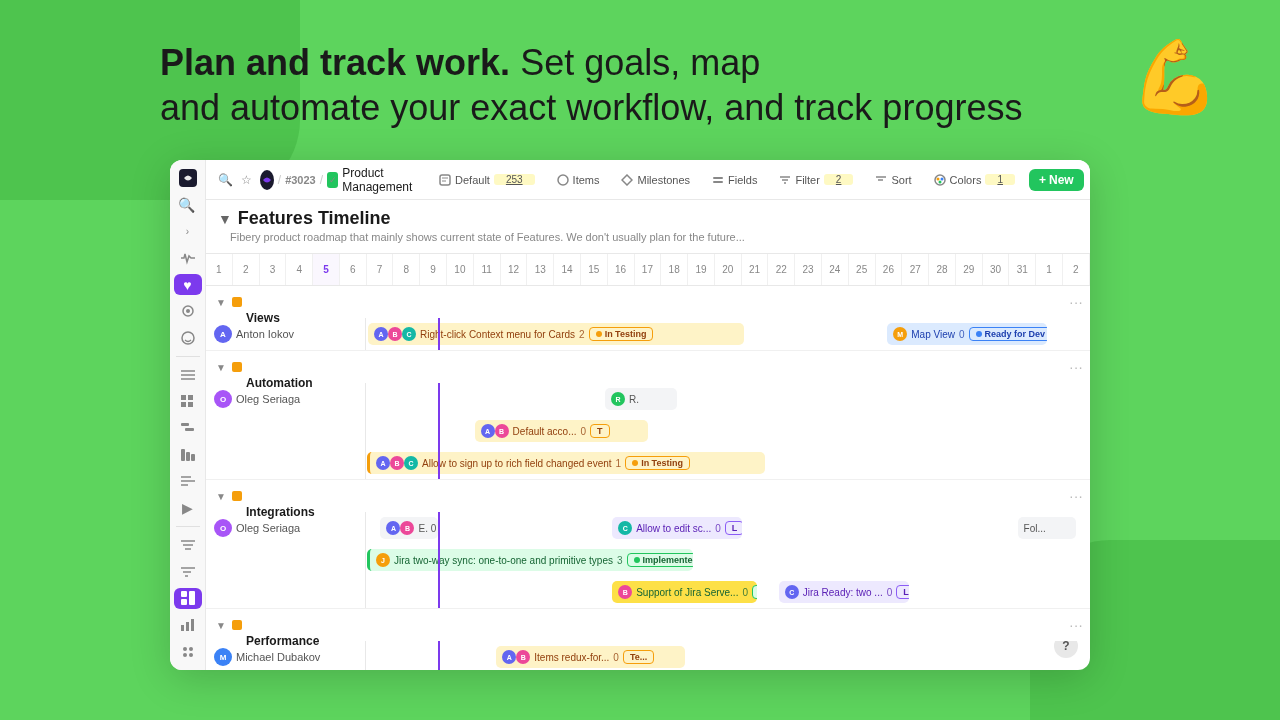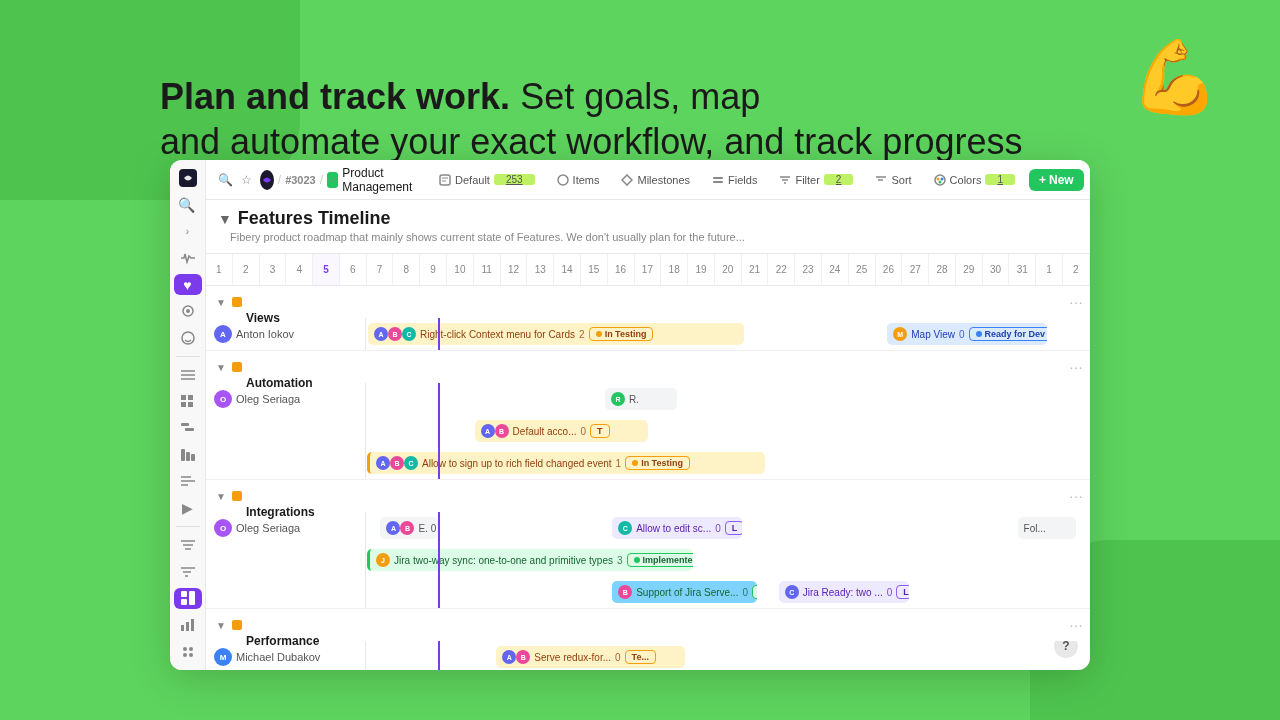--- a/index.html
+++ b/index.html
@@ -35,21 +35,20 @@
       position: absolute;
       top: 40px;
       left: 160px;
       z-index: 10;
     }
     .header-text h1 {
       font-size: 36px;
       font-weight: 800;
       color: #1a1a1a;
       line-height: 1.3;
-      margin-top: 34px;
     }
     .header-text h1 span {
       font-weight: 400;
     }
     .header-text p {
       font-size: 36px;
       font-weight: 400;
       color: #1a1a1a;
     }
 
@@ -189,21 +188,21 @@
       gap: 4px;
       padding: 3px 8px;
       border-radius: 5px;
       font-size: 11px;
       cursor: pointer;
       color: #555;
       border: none;
       background: transparent;
     }
     .nav-btn .count-badge {
-      background: #bef264;
+      background: #fef9c3;
       color: #555;
       border-radius: 3px;
       padding: 0 12px;
       font-size: 10px;
       text-decoration: underline;
     }
     .new-btn {
       background: #22c55e;
       color: #fff;
       border: none;
@@ -821,21 +820,21 @@
                 <span style="width:6px;height:6px;border-radius:50%;background:#22c55e;display:inline-block;"></span>
                 Implemented
               </span>
             </div>
           </div>
         </div>
         <div class="timeline-row">
           <div class="row-label-area"></div>
           <div class="row-timeline">
             <div class="today-line"></div>
-            <div class="task-bar" style="background:#7dd3fc; color:#166534; left:34%; width:20%;">
+            <div class="task-bar" style="background:#fde047; color:#166534; left:34%; width:20%;">
               <div class="avatar-sm" style="background:#ec4899;width:14px;height:14px;font-size:7px;">B</div>
               <span>Support of Jira Serve...</span>
               <span class="count">0</span>
               <span class="status-badge" style="background:#dcfce7;color:#166534;border:1px solid #22c55e;">Im...</span>
             </div>
             <div class="task-bar" style="background:#ede9fe; color:#5b21b6; left:57%; width:18%;">
               <div class="avatar-sm" style="background:#6366f1;width:14px;height:14px;font-size:7px;">C</div>
               <span>Jira Ready: two ...</span>
               <span class="count">0</span>
               <span class="status-badge" style="background:#ede9fe;color:#5b21b6;border:1px solid #8b5cf6;">L...</span>
@@ -854,21 +853,21 @@
         <div class="timeline-row">
           <div class="row-label-area">
             <div class="avatar-sm" style="background:#3b82f6;">M</div>
             <span style="font-size:11px;color:#555;">Michael Dubakov</span>
           </div>
           <div class="row-timeline">
             <div class="today-line"></div>
             <div class="task-bar" style="background:#fef3c7; color:#92400e; left:18%; width:26%;">
               <div class="avatar-sm" style="background:#6366f1;width:14px;height:14px;font-size:7px;">A</div>
               <div class="avatar-sm" style="background:#ec4899;width:14px;height:14px;font-size:7px;margin-left:-4px;">B</div>
-              <span>Serve redux-for...</span>
+              <span>Items redux-for...</span>
               <span class="count">0</span>
               <span class="status-badge" style="background:#fef3c7;color:#92400e;border:1px solid #f59e0b;">Te...</span>
             </div>
           </div>
         </div>
 
       </div>
     </div>
 
     <div class="help-btn">?</div>

